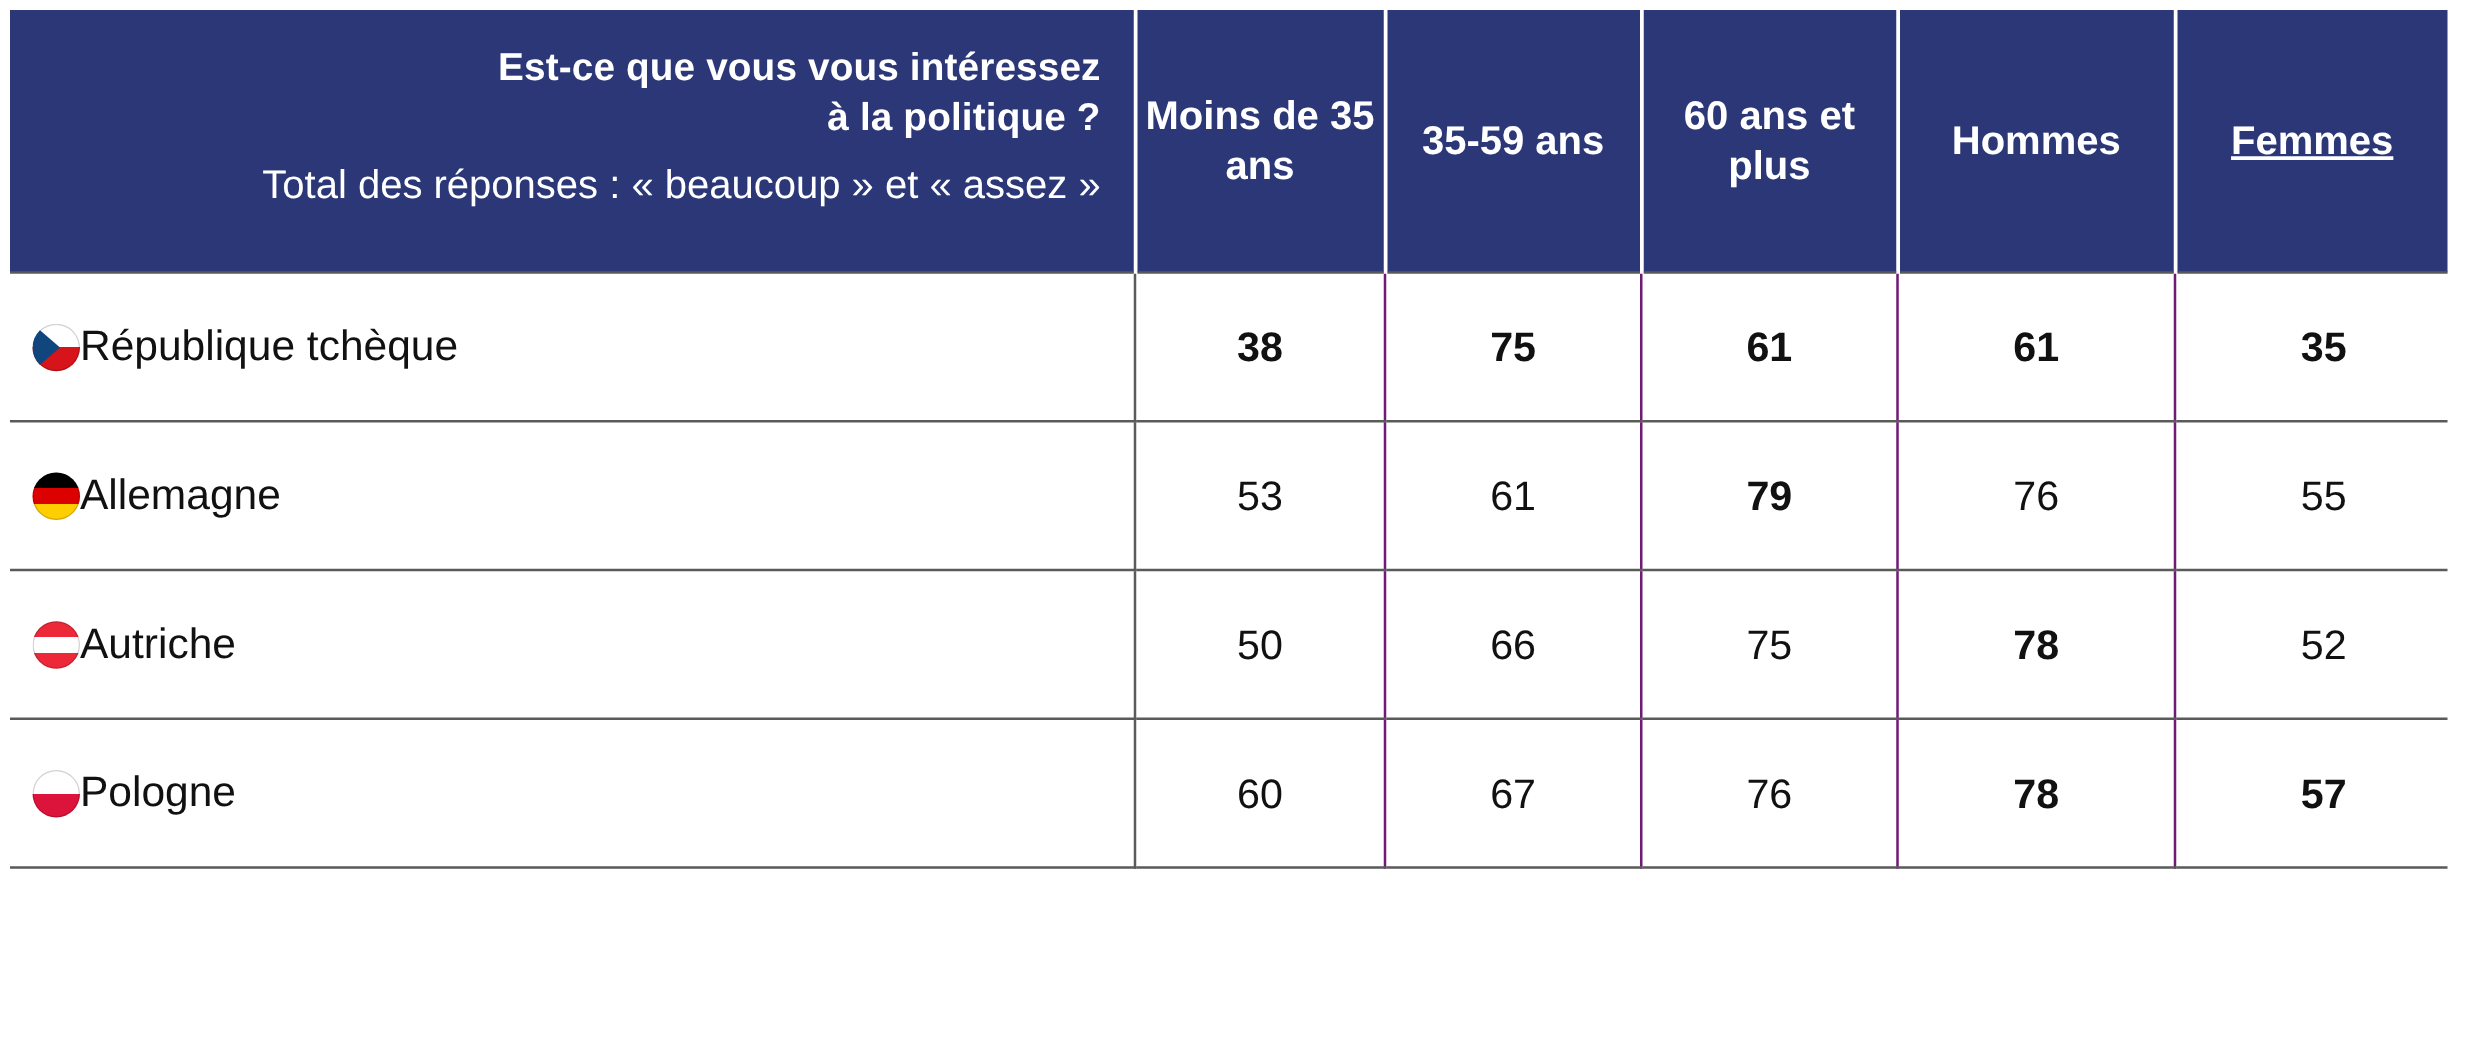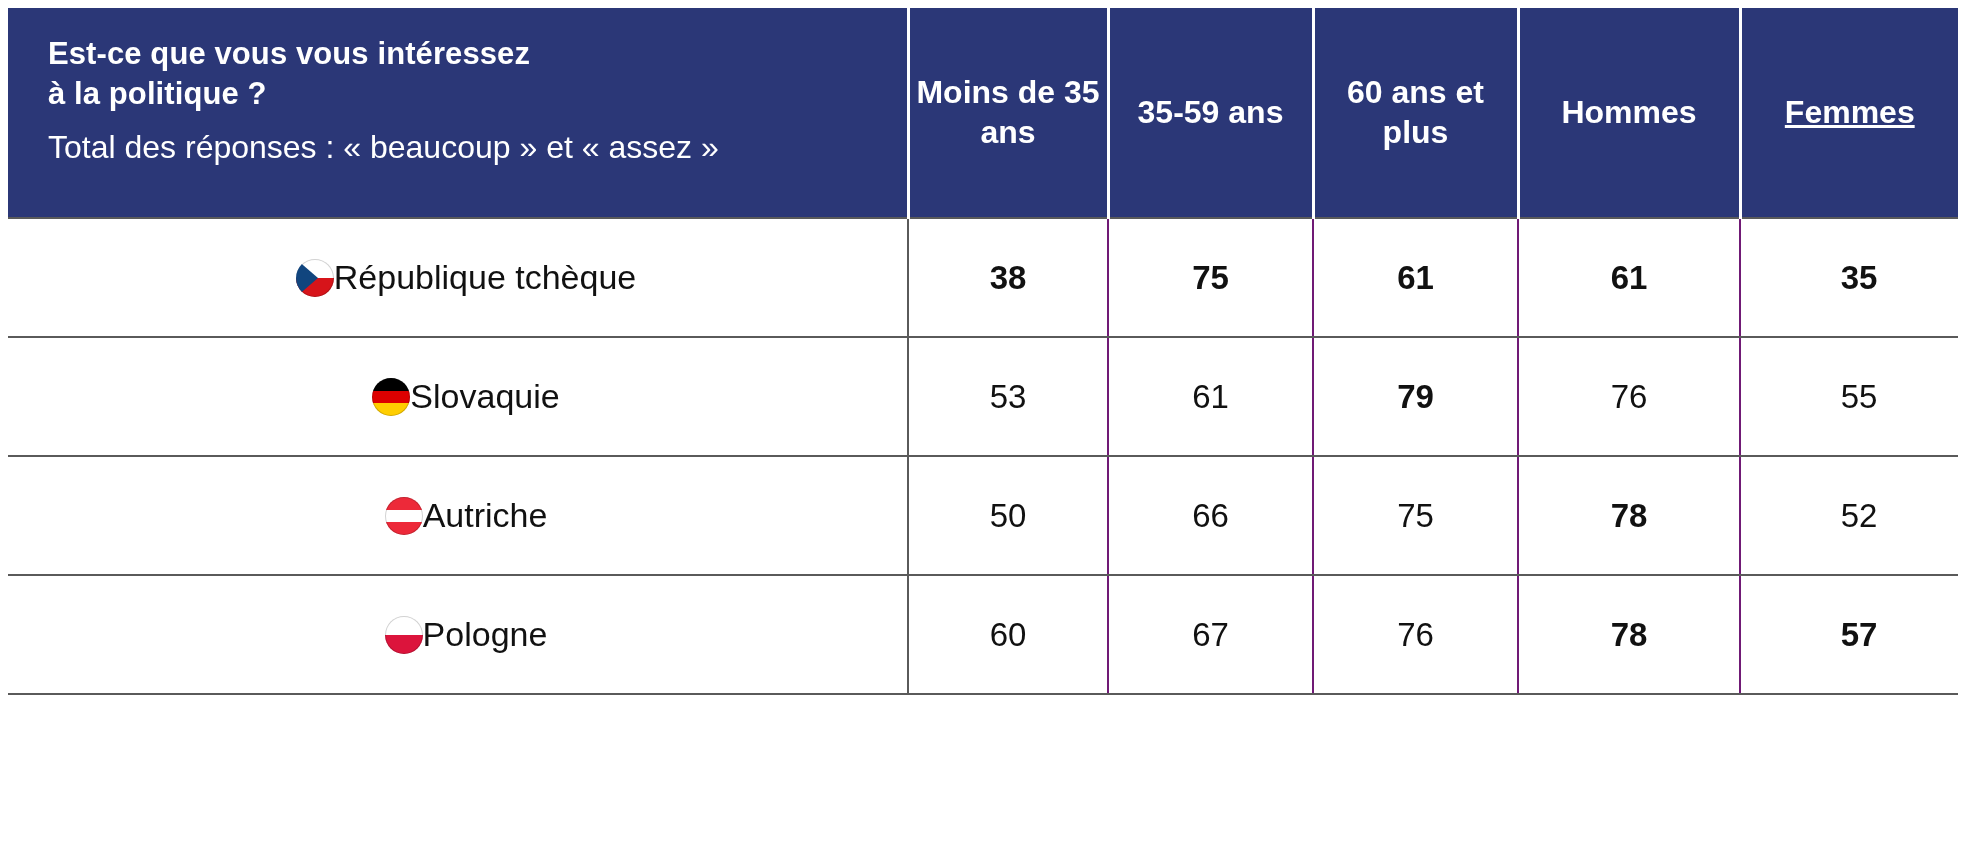--- a/index.html
+++ b/index.html
@@ -33,21 +33,21 @@
     background: #2b3777;
     color: #ffffff;
     vertical-align: middle;
     padding: 0;
     border-right: 3px solid #ffffff;
   }
   thead th:last-child { border-right: none; text-decoration: underline; }
 
   th.question-cell {
     width: 900px;
-    text-align: left;
+    text-align: right;
     padding: 22px 26px 44px 40px;
     height: 210px;
     box-sizing: border-box;
     margin-left: 44px;
   }
   .question-title {
     font-size: 31px;
     font-weight: bold;
     line-height: 1.28;
     letter-spacing: 0.1px;
@@ -92,21 +92,20 @@
   }
   tbody td.val {
     border-right: 2px solid #701a75;
   }
   tbody td.val.last { border-right: none; padding-left: 20px; }
   tbody td.bold { font-weight: bold; }
 
   .country-inner {
     display: flex;
     align-items: center;
-    justify-content: center;
   }
   .country-label { line-height: 1.1; }
 
   
   .flag {
     width: 38px;
     height: 38px;
     border-radius: 50%;
     flex: 0 0 38px;
     position: relative;
@@ -177,21 +176,21 @@
         <td class="val bold">75</td>
         <td class="val bold">61</td>
         <td class="val bold">61</td>
         <td class="val last bold">35</td>
       </tr>
 
       <tr>
         <td class="country">
           <div class="country-inner">
             <span class="flag flag-de"></span>
-            <span class="country-label">Slovaquie</span>
+            <span class="country-label">Allemagne</span>
           </div>
         </td>
         <td class="val">53</td>
         <td class="val">61</td>
         <td class="val bold">79</td>
         <td class="val">76</td>
         <td class="val last">55</td>
       </tr>
 
       <tr>

